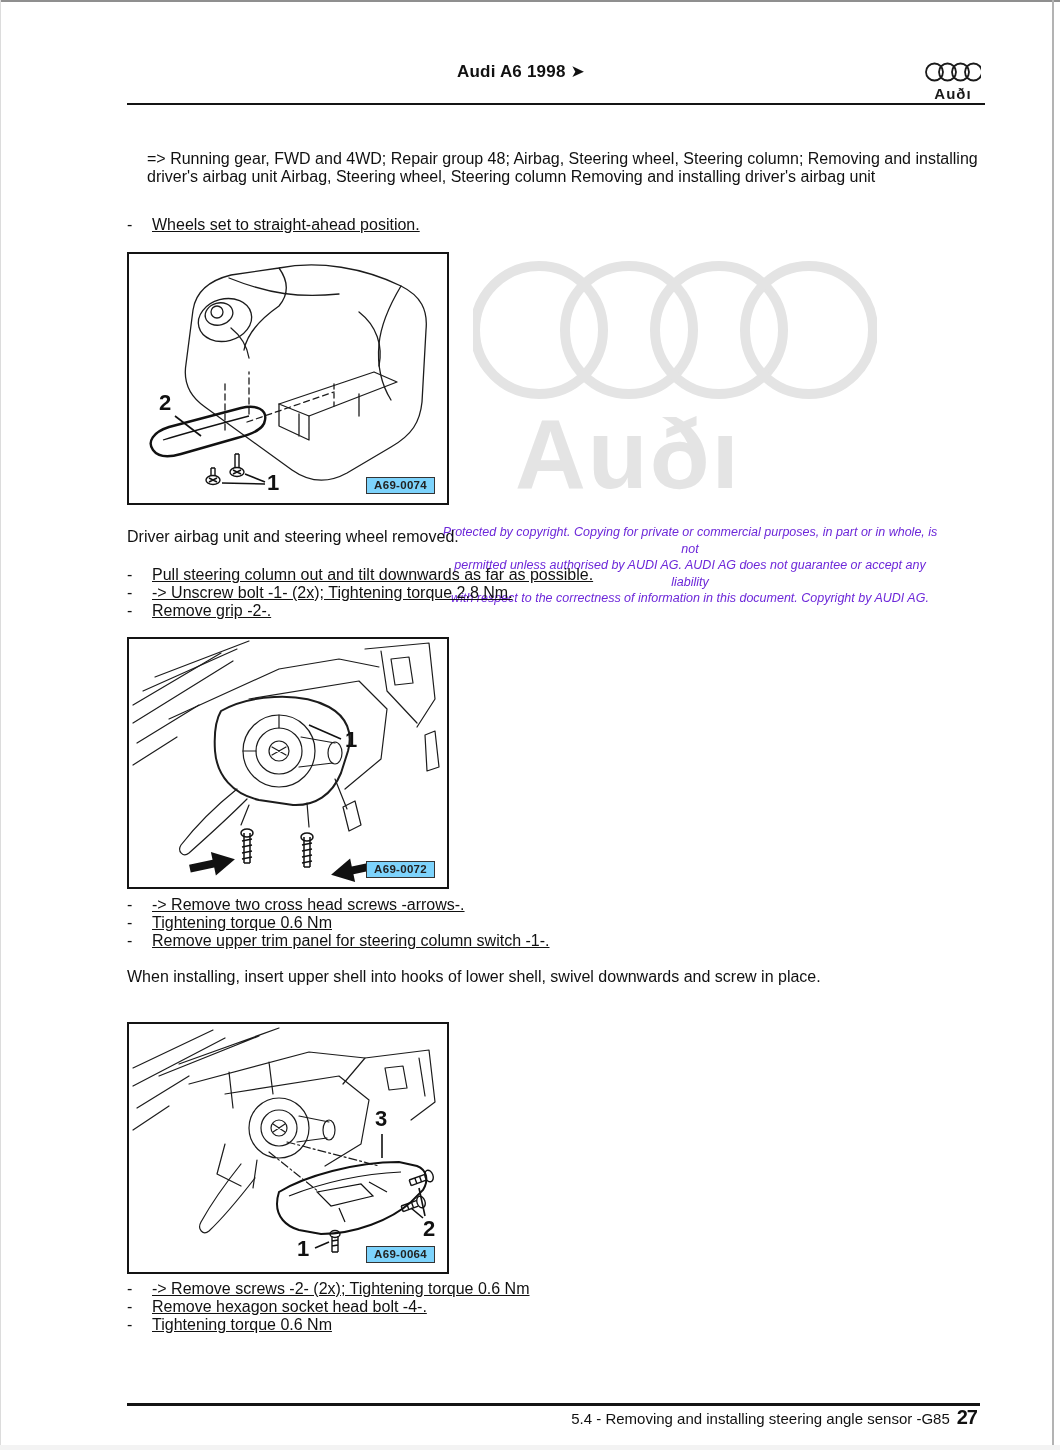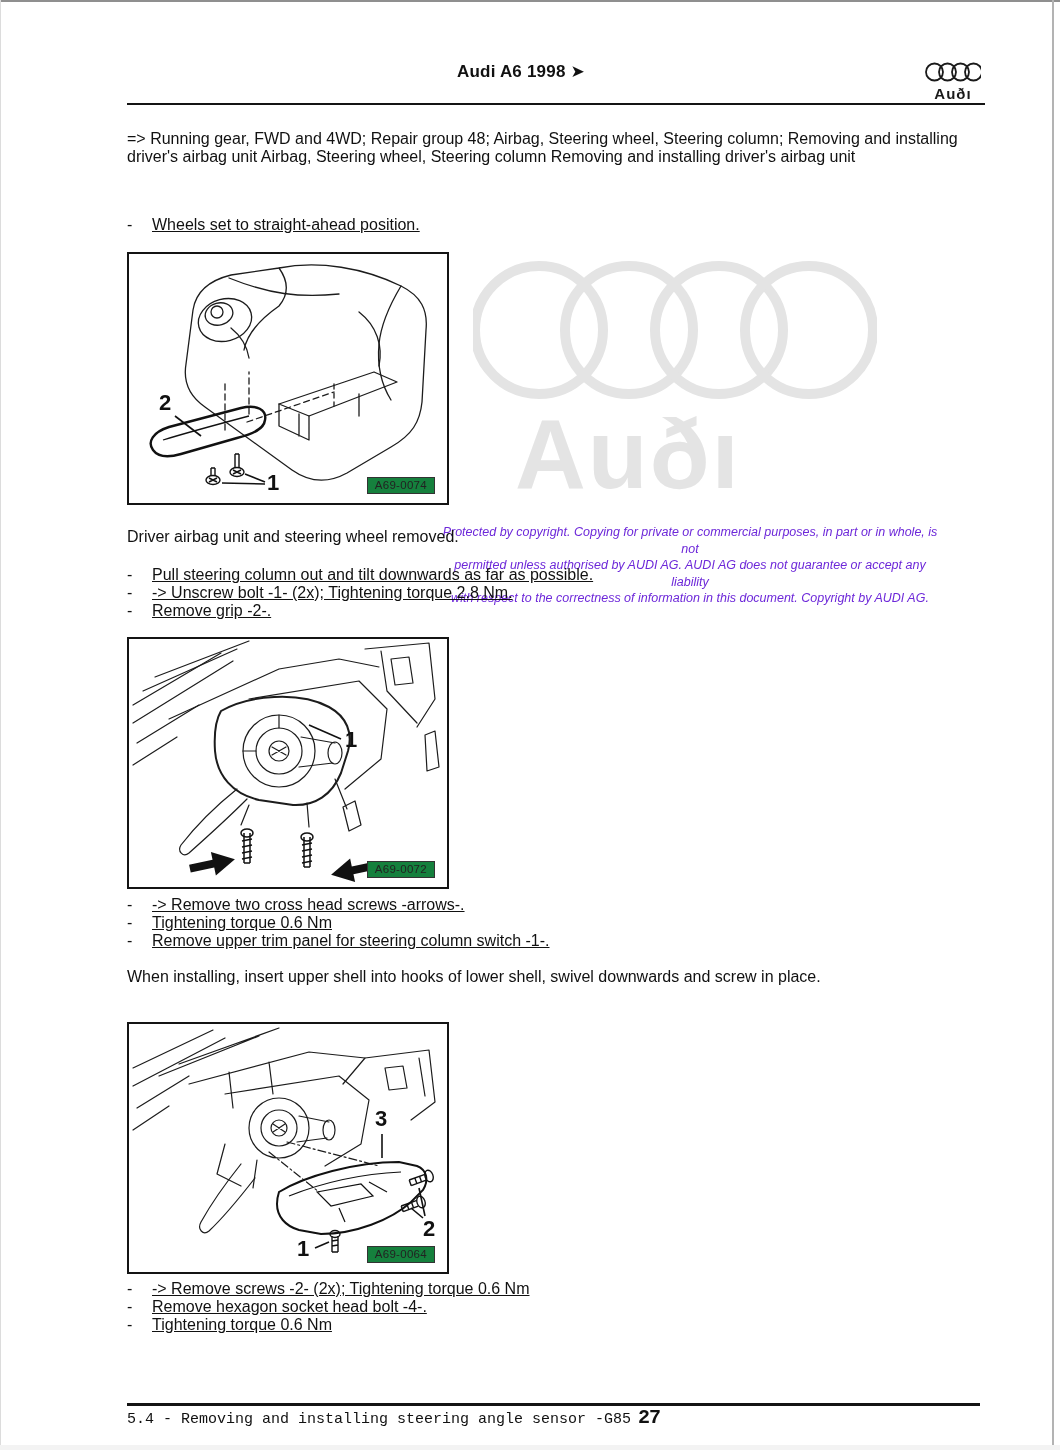--- a/index.html
+++ b/index.html
@@ -32,27 +32,27 @@
   .para{position:absolute;left:127px;font-size:16px;line-height:18px;}
   .steps{position:absolute;left:127px;}
   .brow{display:flex;font-size:16px;line-height:18px;}
   .brow .m{width:25px;flex:none;}
   .brow .bt{flex:1;text-decoration:underline;}
 
   
   .fig{position:absolute;left:127px;border:2px solid #141414;background:#fff;}
   .fig svg{position:absolute;left:0;top:0;}
   .callout{position:absolute;font-weight:bold;font-size:22px;line-height:22px;color:#111;}
-  .figcap{position:absolute;right:12px;bottom:9px;border:1.5px solid #333;background:#15803d;
-    padding:1px 7px 2px 7px;font-size:11.5px;color:#222;letter-spacing:.3px;}
+  .figcap{position:absolute;right:12px;bottom:9px;border:1.5px solid #333;background:#7dd3fc;
+    padding:1px 7px 2px 7px;font-size:11.5px;color:#222;letter-spacing:.3px;font-weight:bold;}
 
   
   .footer-rule{position:absolute;left:127px;top:1403px;width:853px;height:2.5px;background:#141414;}
-  .footer{position:absolute;left:127px;top:1406px;width:858px;display:flex;
-    justify-content:flex-start;align-items:baseline;gap:7px;font-family:Liberation Mono, monospace;}
+  .footer{position:absolute;left:119px;top:1406px;width:858px;display:flex;
+    justify-content:flex-end;align-items:baseline;gap:7px;}
   .footer .sec{font-size:15px;}
   .footer .pn{font-size:20px;font-weight:bold;letter-spacing:-1px;}
 </style>
 </head>
 <body>
 
 <div class="page">
 
   <div class="edge-top"></div>
   <div class="edge-left"></div>
@@ -83,21 +83,21 @@
         <circle cx="9.5" cy="12" r="8.5"></circle>
         <circle cx="22.5" cy="12" r="8.5"></circle>
         <circle cx="35.5" cy="12" r="8.5"></circle>
         <circle cx="48.5" cy="12" r="8.5"></circle>
       </g>
     </svg>
     <div class="word">Auðı</div>
   </div>
   <div class="header-rule"></div>
 
-  <div class="para" style="top:130px;width:862px;">=&gt; Running gear, FWD and 4WD; Repair group 48; Airbag, Steering wheel, Steering column; Removing and installing driver's airbag unit Airbag, Steering wheel, Steering column Removing and installing driver's airbag unit</div>
+  <div class="para" style="top:150px;width:862px;margin-left:20px;">=&gt; Running gear, FWD and 4WD; Repair group 48; Airbag, Steering wheel, Steering column; Removing and installing driver's airbag unit Airbag, Steering wheel, Steering column Removing and installing driver's airbag unit</div>
 
   <div class="steps" style="top:216px;width:862px;">
     <div class="brow">
       <span class="m">-</span>
       <span class="bt">Wheels set to straight-ahead position.</span>
     </div>
   </div>
 
   <div class="fig" style="top:252px;width:318px;height:249px;">
     <svg width="318" height="249" viewBox="0 0 318 249">

